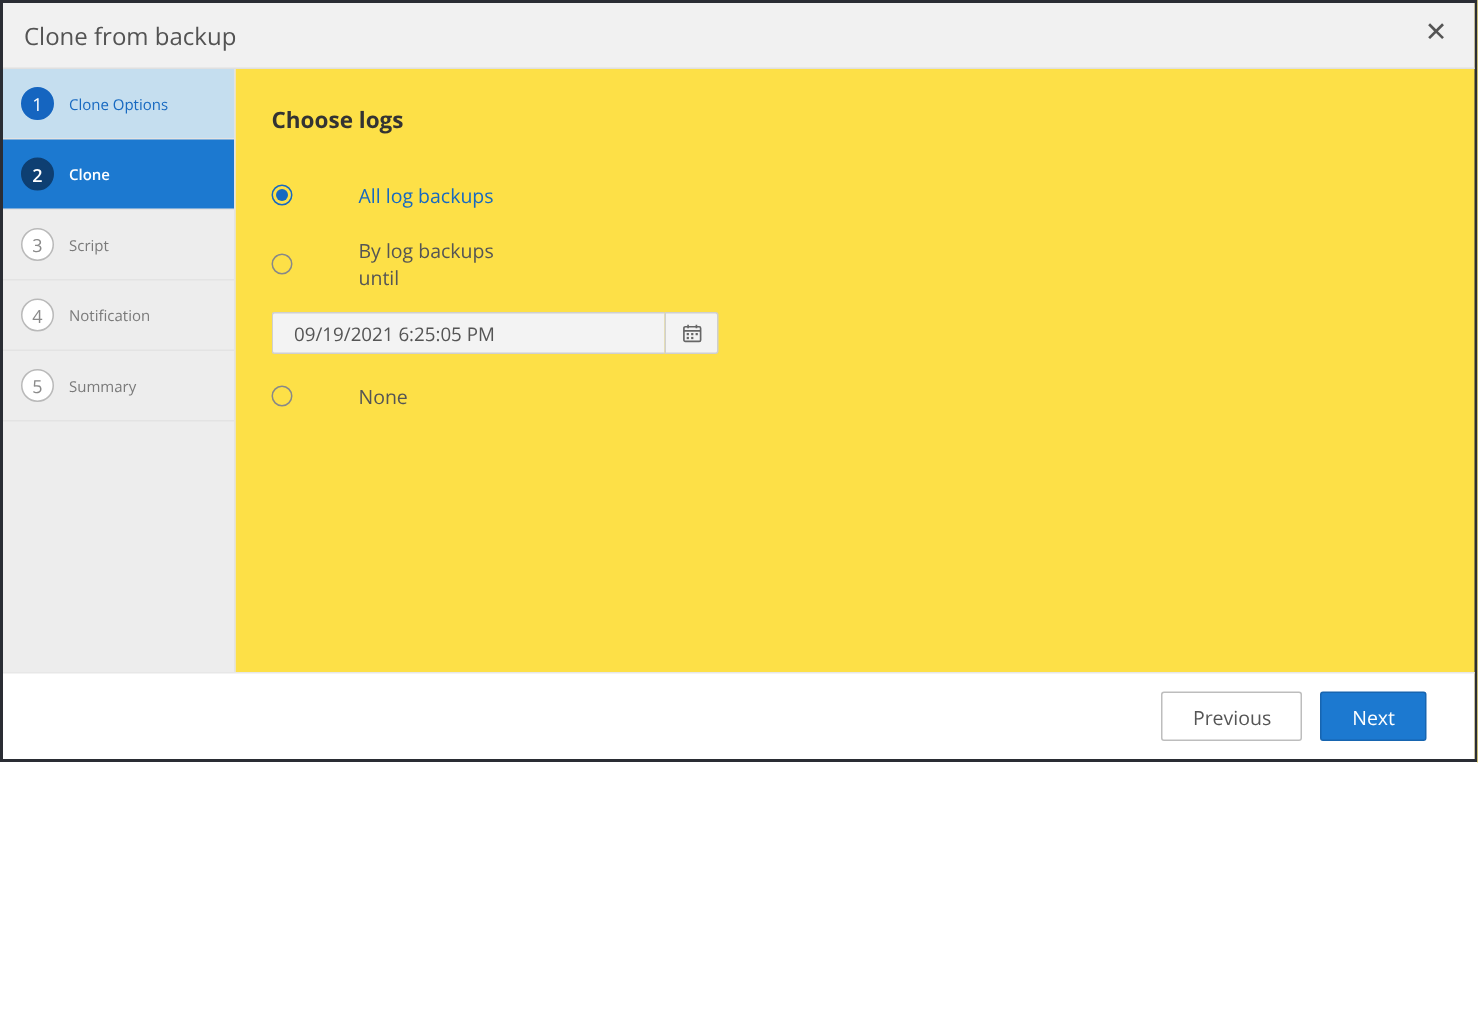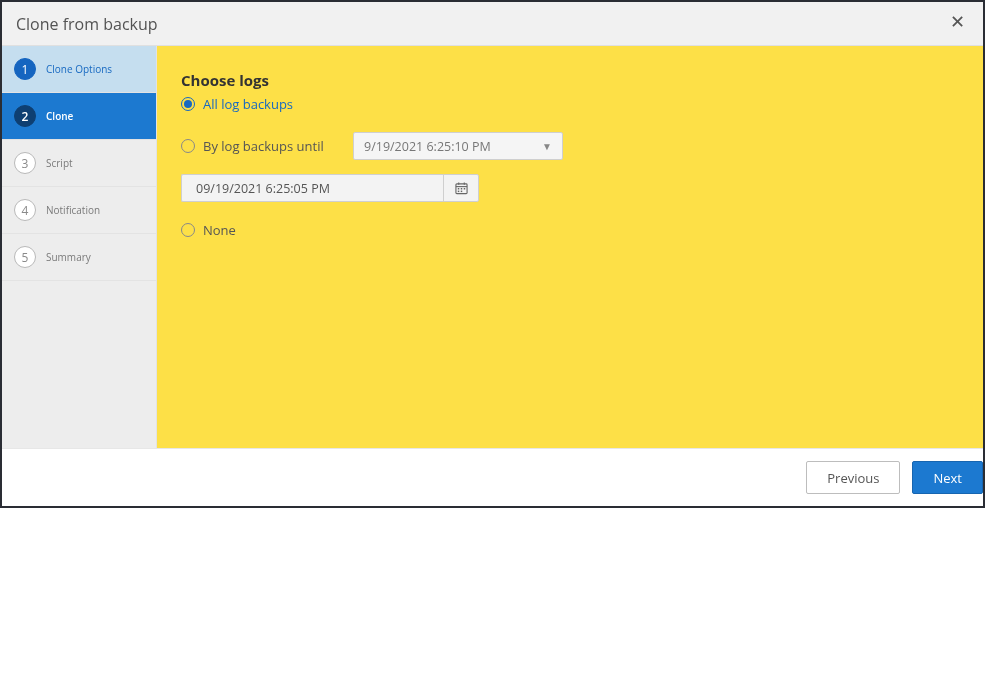--- a/index.html
+++ b/index.html
@@ -110,20 +110,21 @@
     }
     .content {
       flex: 1;
       padding: 24px 24px;
       overflow: auto;
     }
     .content h2 {
       font-size: 15px;
       font-weight: 700;
       color: #333;
+      margin-bottom: 26px;
     }
     .opt-row {
       display: flex;
       align-items: center;
       margin-bottom: 14px;
       min-height: 28px;
     }
     .opt-row .radio-wrap {
       display: flex;
       align-items: center;
@@ -152,20 +153,21 @@
       width: 8px;
       height: 8px;
       background: #1769c1;
       border-radius: 50%;
       top: 2px;
       left: 2px;
     }
     .opt-label {
       font-size: 13px;
       color: #555;
+      margin-left: 36px;
     }
     .opt-label.selected {
       color: #1769c1;
     }
     .select-box {
       display: flex;
       align-items: center;
       width: 210px;
       height: 28px;
       background: #f5f5f5;
@@ -212,21 +214,21 @@
       justify-content: center;
       cursor: pointer;
       color: #666;
     }
     .footer {
       height: 58px;
       border-top: 1px solid #e7e7e7;
       display: flex;
       align-items: center;
       justify-content: flex-end;
-      padding: 0 0;
+      padding: 0 32px;
       gap: 12px;
       background: #fff;
     }
     .btn {
       height: 33px;
       padding: 0 20px;
       font-size: 13px;
       border-radius: 2px;
       cursor: pointer;
       border: 1px solid transparent;
@@ -290,24 +292,20 @@
           <input type="radio" class="radio" name="logopt" checked="" style="">
           <span class="opt-label selected">All log backups</span>
         </label>
       </div>
 
       <div class="opt-row">
         <label class="radio-wrap">
           <input type="radio" class="radio" name="logopt" style="">
           <span class="opt-label">By log backups until</span>
         </label>
-        <div class="select-box">
-          <span>9/19/2021 6:25:10 PM</span>
-          <span class="caret">▼</span>
-        </div>
       </div>
 
       <div class="opt-row">
         <div class="date-group">
           <div class="date-input">
             <span>09/19/2021 6:25:05 PM</span>
           </div>
           <div class="cal-btn">
             <span class="cal-icon">
               <svg viewBox="0 0 14 14" fill="currentColor">

